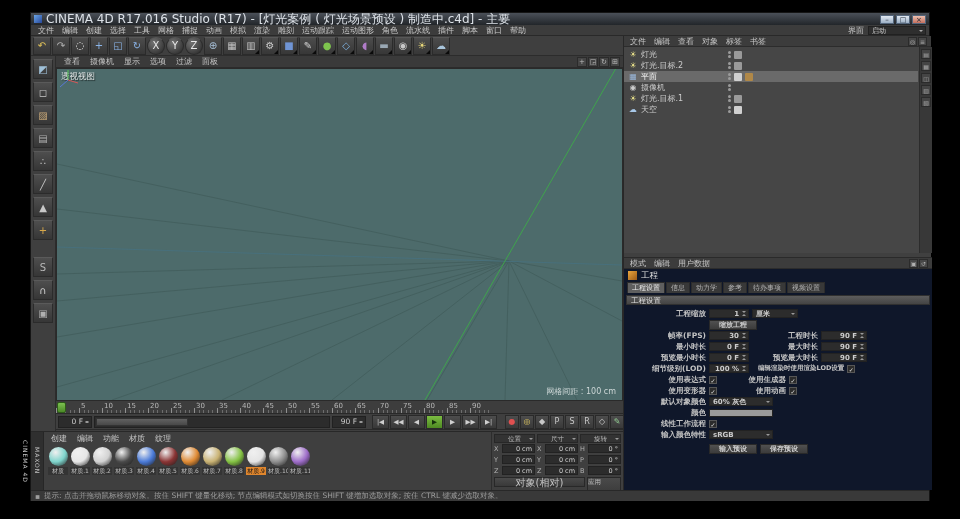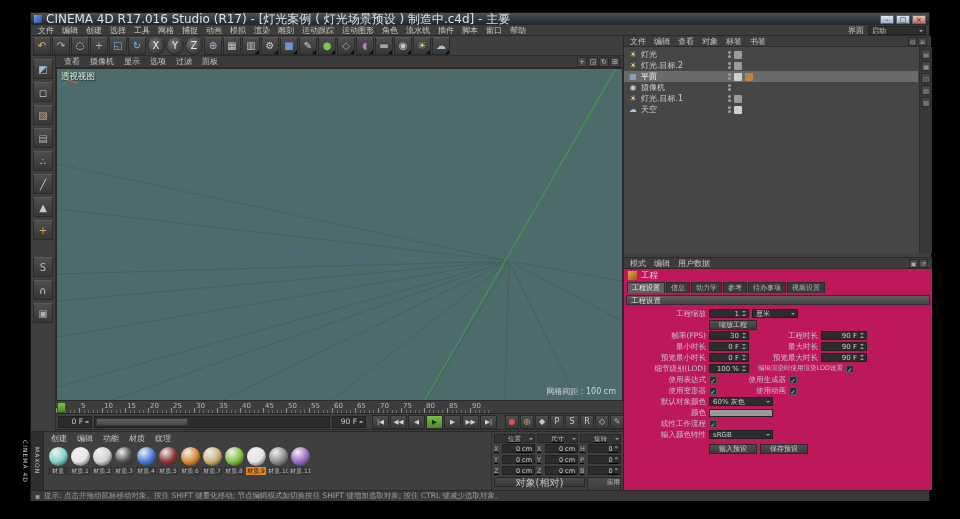--- a/index.html
+++ b/index.html
@@ -65,54 +65,54 @@
   .mat-menus { position:absolute; left:15px; top:1px; height:11px; display:flex; align-items:center; font-size:8px; color:#c6c6c6; }
   .mat-mi { padding:0 5px; }
   .mat-row { position:absolute; left:17px; top:15px; display:flex; gap:2px; }
   .mat { width:20px; display:flex; flex-direction:column; align-items:center; gap:1px; }
   .sphere { width:19px; height:19px; border-radius:50%; background:radial-gradient(circle at 35% 28%, rgba(255,255,255,.92), var(--c,#888) 52%, rgba(8,8,8,.65)); }
   .mat-label { width:20px; height:8px; font-size:6px; line-height:8px; color:#bdbdbd; background:#343434; text-align:center; overflow:hidden; white-space:nowrap; }
 
   
   .coords { position:absolute; left:460px; top:418px; width:132px; height:59px; background:#3f3f3f; border-top:1px solid #282828; border-left:1px solid #2d2d2d; padding:2px; font-size:7px; }
   .coord-cols { display:flex; gap:2px; }
-  .coord-col { width:42px;text-decoration:underline; }
+  .coord-col { width:42px; }
   .coord-title { height:9px; background:#333333; border:1px solid #272727; font-size:6.5px; color:#bbbbbb; text-align:center; line-height:8px; position:relative; }
   .coord-title::after { content:""; position:absolute; right:1px; top:3px; border:2px solid transparent; border-top-color:#999; }
   .coord-row { display:flex; align-items:center; gap:1px; height:11px; }
   .coord-k { width:7px; font-size:6.5px; color:#b2b2b2; }
   .coord-v { flex:1; height:9px; background:#2c2c2c; border:1px solid #222; font-size:6.5px; color:#cccccc; text-align:right; line-height:8px; padding-right:2px; }
   .coord-bottom { display:flex; gap:2px; margin-top:1px; }
   .coord-mode { flex:1; height:10px; background:linear-gradient(#4a4a4a,#393939); border:1px solid #282828; font-size:10px; color:#c2c2c2; text-align:center; line-height:9px; }
-  .coord-apply { width:34px; height:19px; background:linear-gradient(#4a4a4a,#393939); border:1px solid #282828; font-size:6.5px; color:#c2c2c2; text-align:right; line-height:9px; }
+  .coord-apply { width:34px; height:19px; background:linear-gradient(#4a4a4a,#393939); border:1px solid #282828; font-size:6.5px; color:#c2c2c2; text-align:left; line-height:9px; }
 
   
   .right-panel { position:absolute; left:592px; top:23px; width:308px; height:454px; background:#404040; border-left:1px solid #282828; }
   .om-menu, .am-menu { height:11px; display:flex; align-items:center; font-size:8px; color:#c6c6c6; background:#3c3c3c; border-bottom:1px solid #2c2c2c; padding:0 2px; }
   .om-mi { padding:0 4px; }
   .panel-right-icons { margin-left:auto; display:flex; gap:1px; padding-right:2px; }
   .pr-icon { width:9px; height:9px; background:#474747; border:1px solid #2b2b2b; color:#b0b0b0; font-size:6px; display:flex; align-items:center; justify-content:center; }
   .om-body { position:absolute; left:0; top:11px; width:308px; height:206px; background:#464646; }
   .om-strip { position:absolute; right:0; top:0; width:13px; height:100%; background:#383838; border-left:1px solid #2c2c2c; display:flex; flex-direction:column; gap:2px; padding:2px 1px; }
   .om-strip-icon { width:10px; height:10px; background:#454545; border:1px solid #2b2b2b; color:#a8a8a8; font-size:6px; text-align:center; line-height:9px; }
   .om-list { position:absolute; left:0; top:2px; width:294px; }
   .om-row { height:11px; display:flex; align-items:center; font-size:8px; color:#cccccc; padding-left:4px; gap:3px; }
   .om-icon { width:10px; text-align:center; font-size:8px; flex:none; }
   .om-name { width:84px; white-space:nowrap; overflow:hidden; }
   .om-dots { display:flex; flex-direction:column; gap:1px; flex:none; }
   .om-dot { width:3px; height:3px; border-radius:50%; background:#9c9c9c; }
   .om-tag { width:8px; height:8px; flex:none; background:transparent; border-radius:1px; }
 
-  .am { position:absolute; left:0; top:221px; width:308px; height:233px; background:#be185d; border-top:1px solid #2a2a2a; }
+  .am { position:absolute; left:0; top:221px; width:308px; height:233px; background:#0f172a; border-top:1px solid #2a2a2a; }
   .am-objrow { height:13px; display:flex; align-items:center; gap:4px; padding:0 4px; font-size:8.5px; color:#e0e0e0; }
   .am-objicon { width:9px; height:9px; background:linear-gradient(135deg,#eaa63e,#9d5a16); flex:none; }
   .am-tabs { display:flex; gap:1px; padding:0 3px; height:11px; font-size:7px; }
   .am-tab { padding:0 4px; background:#383838; color:#b4b4b4; border:1px solid #2b2b2b; border-bottom:0; line-height:10px; white-space:nowrap; }
   .am-section { height:10px; background:linear-gradient(#5c5c5c,#444444); border:1px solid #303030; margin:2px 2px 1px 2px; font-size:7.5px; color:#e0e0e0; padding-left:4px; line-height:9px; }
-  .am-rows { padding:2px 14px 0 4px; font-size:7.5px; color:#c2c2c2; }
+  .am-rows { padding:2px 14px 0 4px; font-size:7.5px; color:#c2c2c2;font-weight:bold; }
   .am-row { height:11px; display:flex; align-items:center; gap:3px; }
   .am-label { width:78px; text-align:right; flex:none; white-space:nowrap; overflow:hidden; }
   .am-label2 { width:66px; text-align:right; flex:none; white-space:nowrap; overflow:hidden; }
   .longlabel { font-size:6.5px; white-space:nowrap; margin-left:6px; }
   .fld { height:9px; background:#2c2c2c; border:1px solid #222; color:#cccccc; font-size:7px; line-height:8px; text-align:right; padding-right:9px; position:relative; flex:none; }
   .w40 { width:40px; } .w46 { width:46px; } .w64 { width:64px; }
   .dd { padding-right:9px; text-align:left; padding-left:3px; }
   .dd::after { content:""; position:absolute; right:2px; top:3px; border:2.5px solid transparent; border-top-color:#999; }
   .chk { width:8px; height:8px; flex:none; background:#2c2c2c; border:1px solid #565656; color:#e0e0e0; font-size:6px; line-height:7px; text-align:center; }
   .swatch { width:64px; height:8px; border:1px solid #222; flex:none; }

